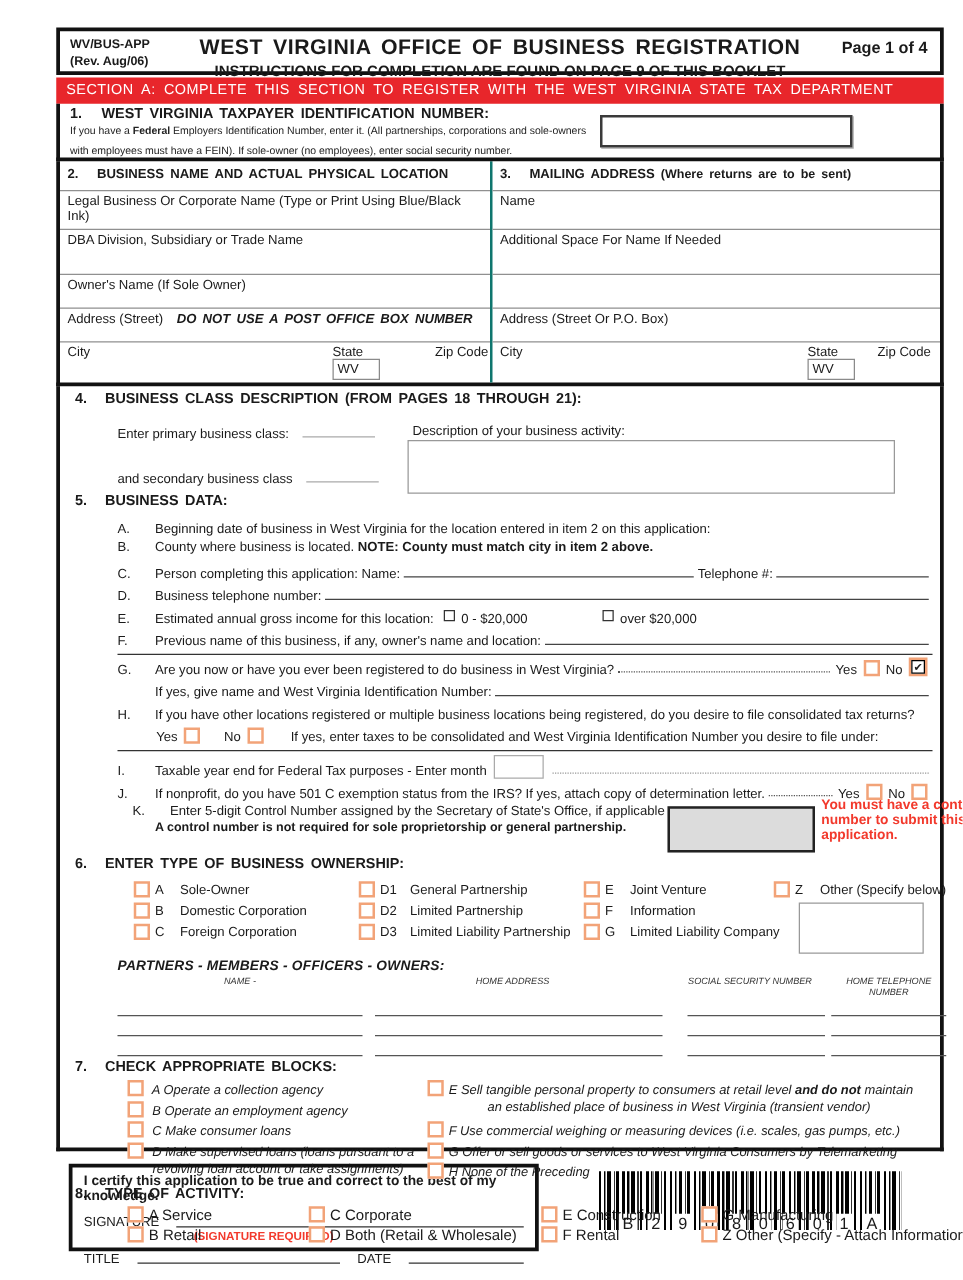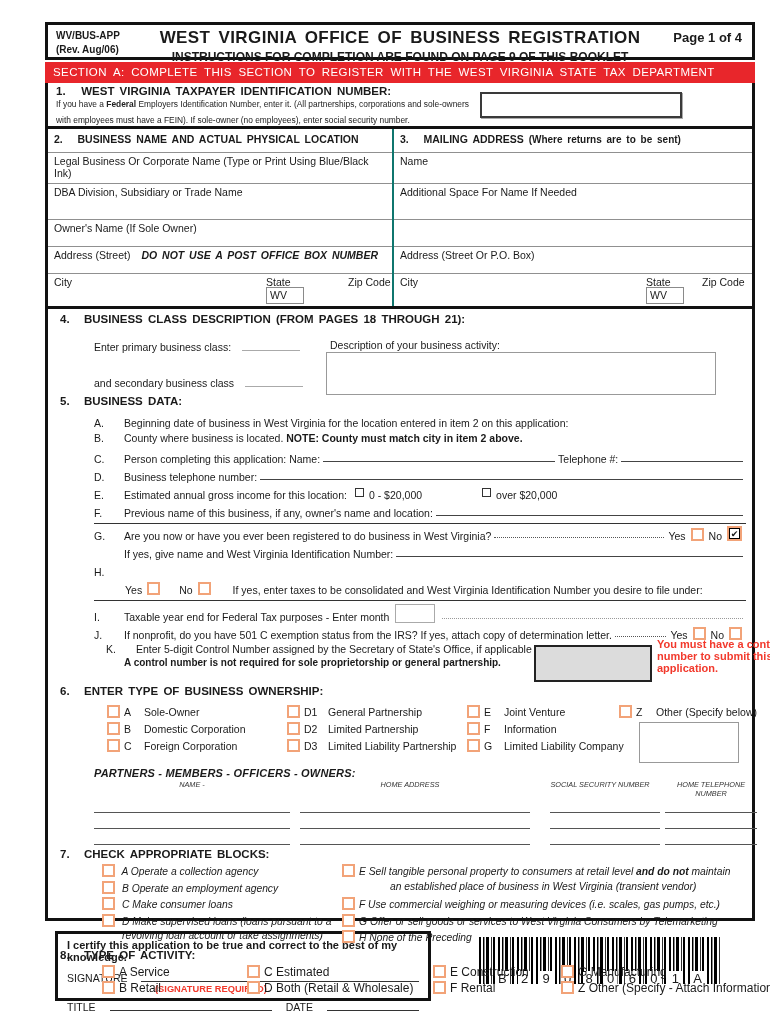--- a/index.html
+++ b/index.html
@@ -263,20 +263,21 @@
             <span class="tick">✔</span>
           </span>
       </div>
       <div class="brow">
         <span class="letter"></span>
         <span>If yes, give name and West Virginia Identification Number:</span>
         <span class="fill"></span>
       </div>
       <div class="brow">
         <span class="letter">H.</span>
+        <span>If you have other locations registered or multiple business locations being registered, do you desire to file consolidated tax returns?</span>
       </div>
       <div class="brow">
         <span class="letter"></span>
         <span class="yn">Yes</span>
         <span class="cb"></span>
         <span class="wfix" style="width:14px;"></span>
         <span class="yn">No</span>
         <span class="cb"></span>
         <span class="wfix" style="width:18px;"></span>
         <span>If yes, enter taxes to be consolidated and West Virginia Identification Number you desire to file under:</span>
@@ -412,21 +413,21 @@
         <div class="cell ind22"><span>revolving loan account or take assignments)</span></div>
         <div class="cell"><span class="cb"></span><span>H</span> <span>None of the Preceding</span></div>
       </div>
 
       <div class="numrow" style="height:15px;margin-top:2px;">
         <span class="num">8.</span>
         <span>TYPE OF ACTIVITY:</span>
       </div>
       <div class="g8">
         <div class="cell"><span class="cb"></span><span>A</span> <span>Service</span></div>
-        <div class="cell"><span class="cb"></span><span>C</span> <span>Estimated</span></div>
+        <div class="cell"><span class="cb"></span><span>C</span> <span>Corporate</span></div>
         <div class="cell"><span class="cb"></span><span>E</span> <span>Construction</span></div>
         <div class="cell"><span class="cb"></span><span>G</span> <span>Manufacturing</span></div>
         <div class="cell"><span class="cb"></span><span>B</span> <span>Retail</span></div>
         <div class="cell"><span class="cb"></span><span>D</span> <span>Both (Retail &amp; Wholesale)</span></div>
         <div class="cell"><span class="cb"></span><span>F</span> <span>Rental</span></div>
         <div class="cell"><span class="cb"></span><span>Z</span> <span>Other (Specify - Attach Information)</span></div>
       </div>
     </div>
 
     <div class="footer">

